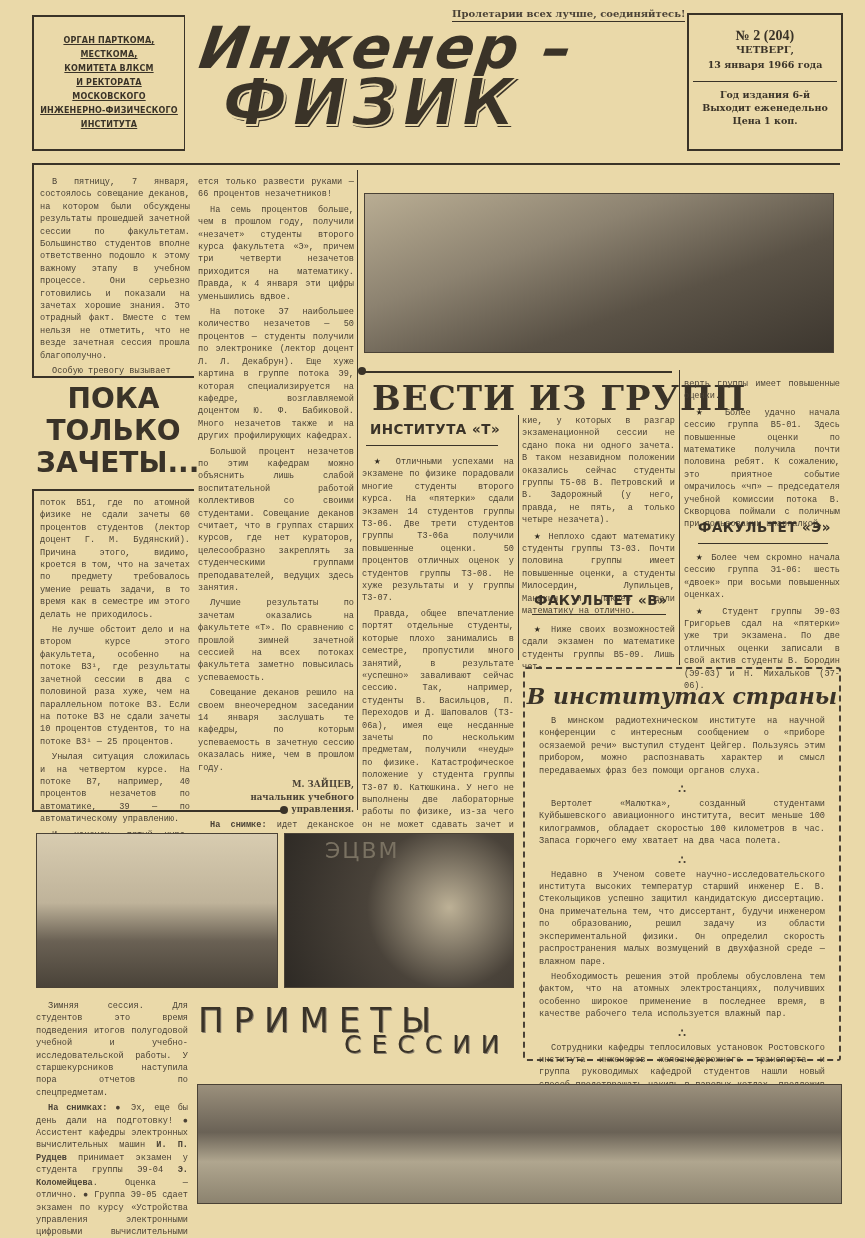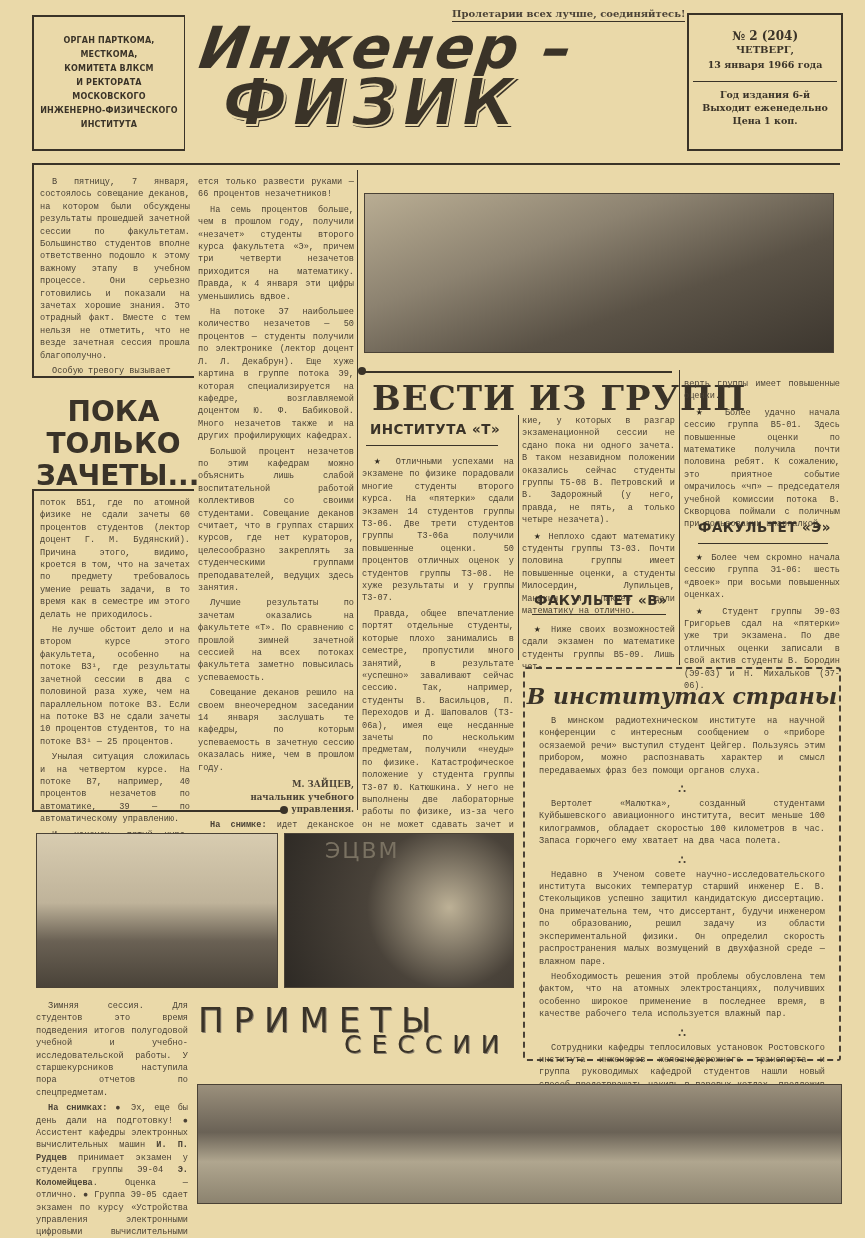--- a/index.html
+++ b/index.html
@@ -14,56 +14,56 @@
   .photo.dark{background:radial-gradient(circle at 72% 48%,#bdb196 0%,#8f8572 18%,#4a433a 45%,#2e2a25 100%);}
   .photo.class{background:linear-gradient(180deg,#9b907c 0%,#6a6256 40%,#b0a68f 65%,#8c836f 100%);}
   .hline{position:absolute;height:2px;background:#3a3328;}
   .vline{position:absolute;width:1px;background:#3a3328;}
   .star{font-size:11px;color:#2d2820;}
 </style>
 </head>
 <body>
 
 <div class="abs box" style="left:32px;top:15px;width:150px;height:132px;border-width:2px 1px 2px 2px;">
-  <div class="sans" style="text-align:center;font-size:8px;font-weight:bold;line-height:14px;margin-top:17px;letter-spacing:0.2px;">
+  <div class="sans" style="text-align:center;font-size:8px;font-weight:bold;line-height:14px;margin-top:17px;letter-spacing:0.2px;text-decoration:underline;">
     <div>ОРГАН ПАРТКОМА,</div>
     <div>МЕСТКОМА,</div>
     <div>КОМИТЕТА ВЛКСМ</div>
     <div>И РЕКТОРАТА</div>
     <div>МОСКОВСКОГО</div>
     <div>ИНЖЕНЕРНО-ФИЗИЧЕСКОГО</div>
     <div>ИНСТИТУТА</div>
   </div>
 </div>
 
 <div class="abs" style="left:452px;top:8px;font-size:10px;font-weight:bold;color:#4a4236;border-bottom:1px solid #3a3328;padding-bottom:2px;">Пролетарии всех лучше, соединяйтесь!</div>
 
 <div class="abs sans" style="left:200px;top:14px;font-size:58px;font-style:italic;font-weight:bold;color:#3a3328;letter-spacing:2px;transform:skewX(-8deg);">Инженер –</div>
 <div class="abs sans" style="left:222px;top:68px;font-size:66px;font-weight:900;color:#3a3328;letter-spacing:4px;transform:skewX(-10deg);-webkit-text-stroke:2px #ead9a9;text-shadow:0 0 0 #3a3328,2px 2px 0 #3a3328;line-height:70px;">ФИЗИК</div>
 
 <div class="abs box" style="left:687px;top:13px;width:152px;height:134px;border-width:2px 2px 2px 2px;text-align:center;">
-  <div style="font-size:12px;font-weight:bold;line-height:14px;margin-top:14px;">№ 2   (204)</div>
+  <div style="font-size:14px;font-weight:bold;line-height:14px;margin-top:14px;font-family:Liberation Serif, serif;">№ 2   (204)</div>
   <div style="font-size:10px;font-weight:bold;line-height:14px;">ЧЕТВЕРГ,</div>
   <div style="font-size:9.5px;font-weight:bold;line-height:16px;">13 января 1966 года</div>
   <div style="border-top:1px solid #3a3328;margin:8px 4px 6px 4px;"></div>
   <div style="font-size:9.5px;font-weight:bold;line-height:13px;">Год издания 6-й</div>
   <div style="font-size:9.5px;font-weight:bold;line-height:13px;">Выходит еженедельно</div>
   <div style="font-size:9.5px;font-weight:bold;line-height:13px;">Цена 1 коп.</div>
 </div>
 
 <div class="hline" style="left:32px;top:163px;width:808px;"></div>
 <div class="vline" style="left:32px;top:163px;height:215px;width:2px;"></div>
 <div class="hline" style="left:32px;top:376px;width:162px;"></div>
 
 <div class="abs txt" style="left:40px;top:176px;width:150px;">
   <p>В пятницу, 7 января, состоялось совещание деканов, на котором были обсуждены результаты прошедшей зачетной сессии по факультетам. Большинство студентов вполне ответственно подошло к этому важному этапу в учебном процессе. Они серьезно готовились и показали на зачетах хорошие знания. Это отрадный факт. Вместе с тем нельзя не отметить, что не везде зачетная сессия прошла благополучно.</p>
   <p>Особую тревогу вызывает</p>
 </div>
 
-<div class="abs sans" style="left:36px;top:396px;width:155px;text-align:center;font-weight:bold;color:#3a3328;">
+<div class="abs sans" style="left:36px;top:383px;width:155px;text-align:center;font-weight:bold;color:#3a3328;">
   <div style="font-size:28px;line-height:32px;">ПОКА</div>
   <div style="font-size:28px;line-height:32px;">ТОЛЬКО</div>
   <div style="font-size:28px;line-height:32px;">ЗАЧЕТЫ...</div>
 </div>
 
 <div class="hline" style="left:32px;top:489px;width:162px;"></div>
 <div class="vline" style="left:32px;top:489px;height:322px;width:2px;"></div>
 
 <div class="abs txt" style="left:40px;top:497px;width:150px;">
   <p style="text-indent:0">поток В51, где по атомной физике не сдали зачеты 60 процентов студентов (лектор доцент Г. М. Будянский). Причина этого, видимо, кроется в том, что на зачетах по предмету требовалось умение решать задачи, в то время как в семестре им этого делать не приходилось.</p>

